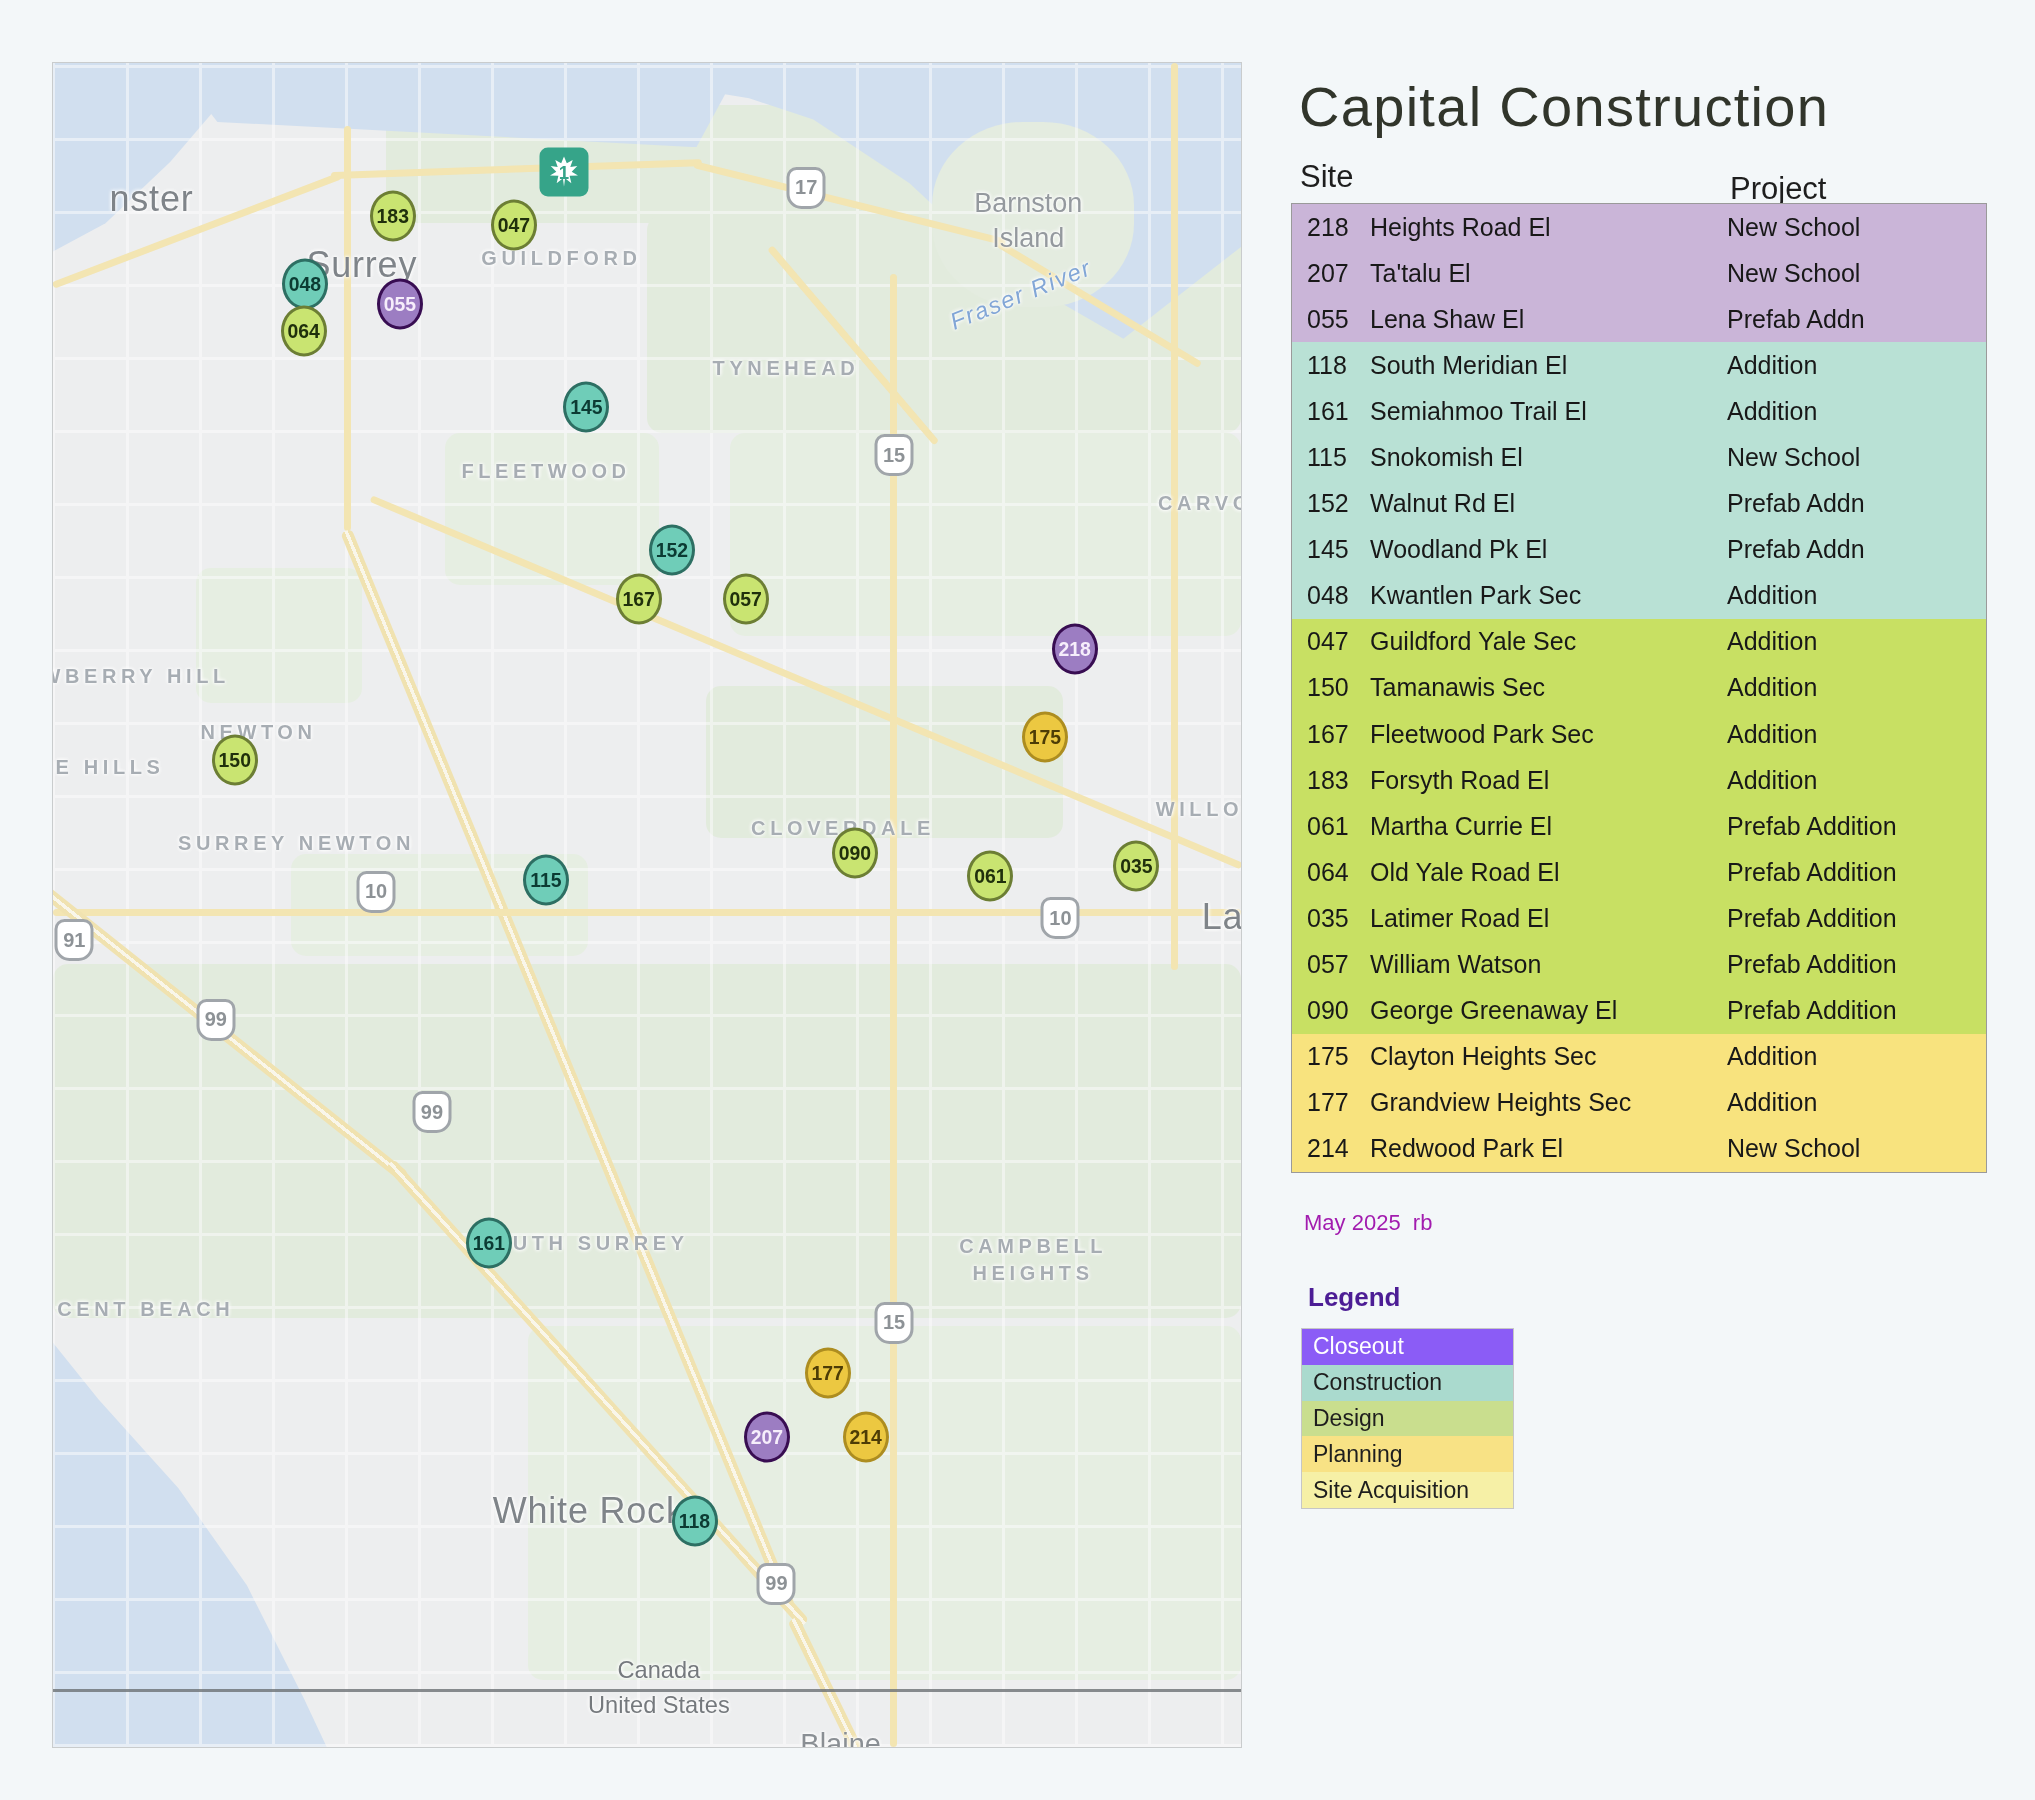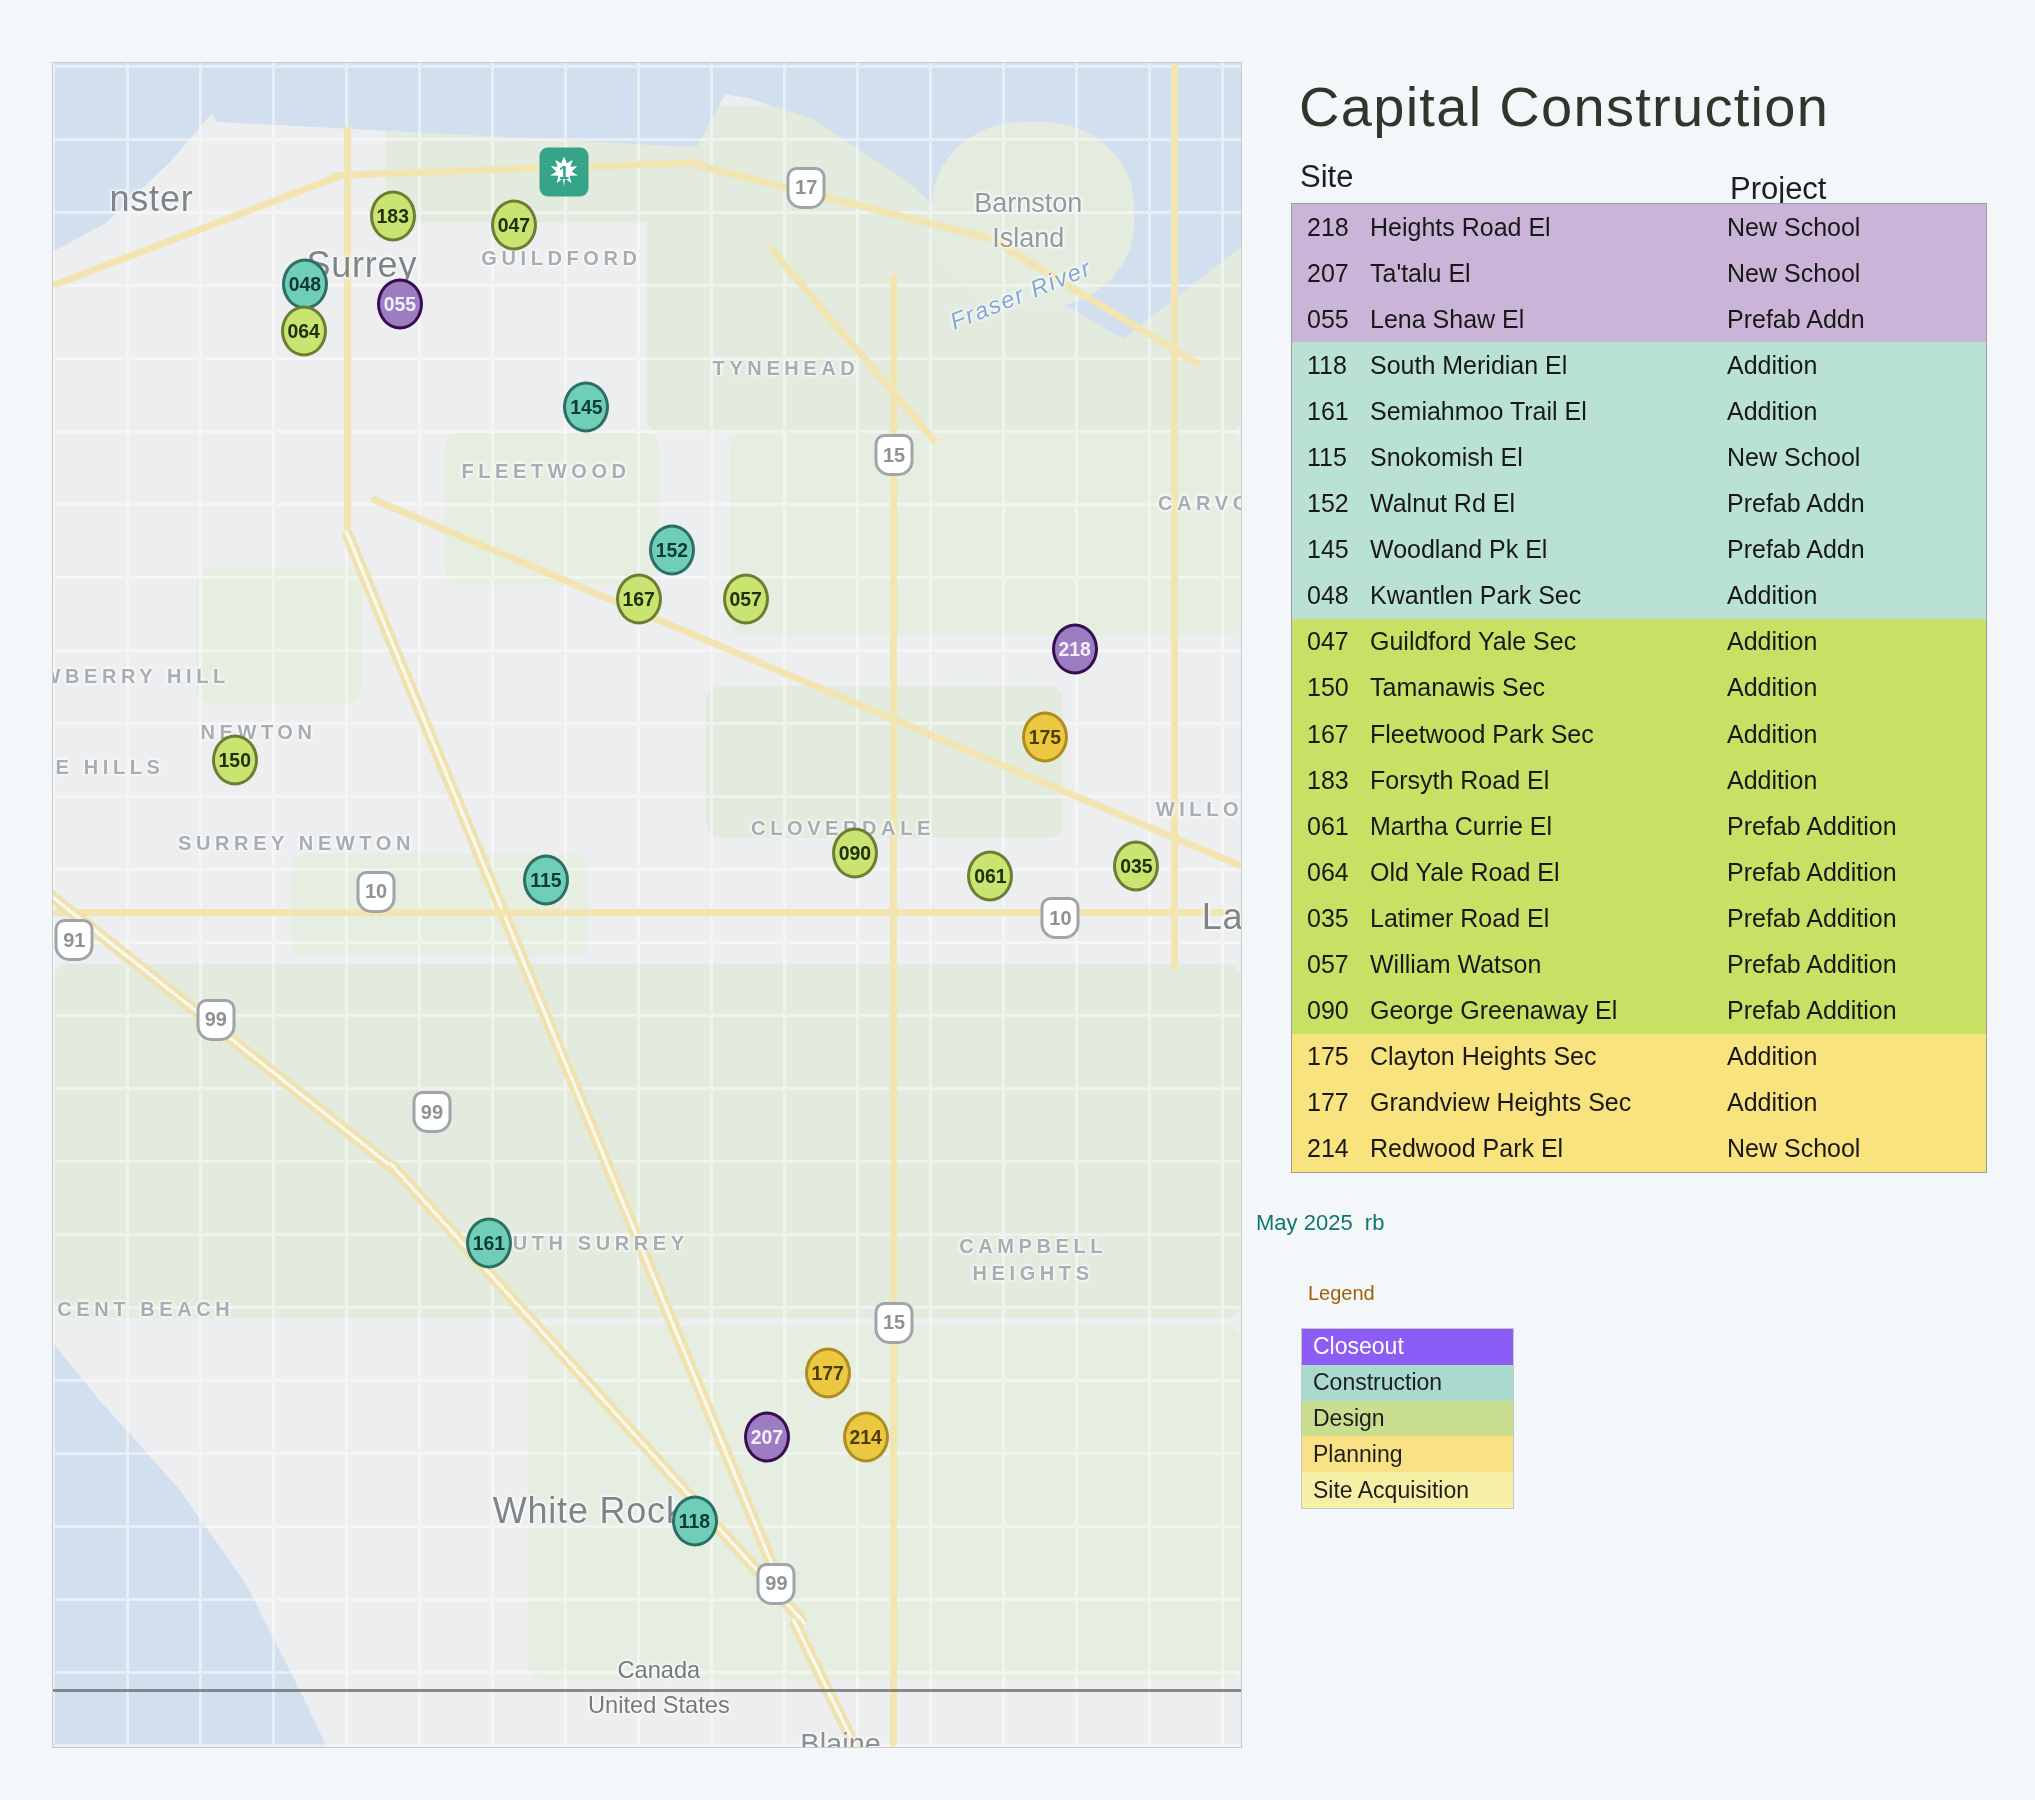--- a/index.html
+++ b/index.html
@@ -45,22 +45,22 @@
           box-sizing:border-box;border:3.4px solid #000;}
 
   
   .title{position:absolute;left:1299px;top:74px;font-size:56px;letter-spacing:1.3px;color:#31352b;}
   .thead{position:absolute;top:159px;font-size:31px;color:#1e1e1e;}
   #th-site{left:1300px;} #th-project{left:1730px;margin-top:12px;}
   .tbl{position:absolute;left:1291px;top:203px;width:696px;height:970px;border:1.7px solid #9a9a9a;
        box-sizing:border-box;display:flex;flex-direction:column;}
   .trow{flex:1;display:grid;grid-template-columns:63px 357px 1fr;align-items:center;
         padding-left:15px;font-size:25px;color:#181818;}
-  .footnote{position:absolute;left:1256px;top:1210px;font-size:22px;color:#0f766e;white-space:pre;}
-  .legend-title{position:absolute;left:1308px;top:1282px;font-size:20px;color:#a16207;}
+  .footnote{position:absolute;left:1304px;top:1210px;font-size:22px;color:#a21caf;white-space:pre;}
+  .legend-title{position:absolute;left:1308px;top:1282px;font-size:26px;color:#4c1d95;font-weight:bold;}
   .legend{position:absolute;left:1301px;top:1328px;width:213px;height:181px;border:0.8px solid #c6c6c6;
           box-sizing:border-box;display:flex;flex-direction:column;}
   .lrow{flex:1;display:flex;align-items:center;padding-left:11px;font-size:23px;color:#1e1e1e;}
 
   .logo{position:absolute;left:1746px;top:1590px;display:flex;align-items:center;gap:9.3px;}
   .logo-name{font-size:27px;color:#4cc0c9;letter-spacing:0.4px;}
   .logo-tag{font-size:12.7px;color:#a8a8a8;letter-spacing:3px;margin-top:5.9px;}
 </style>
 </head>
 <body>

